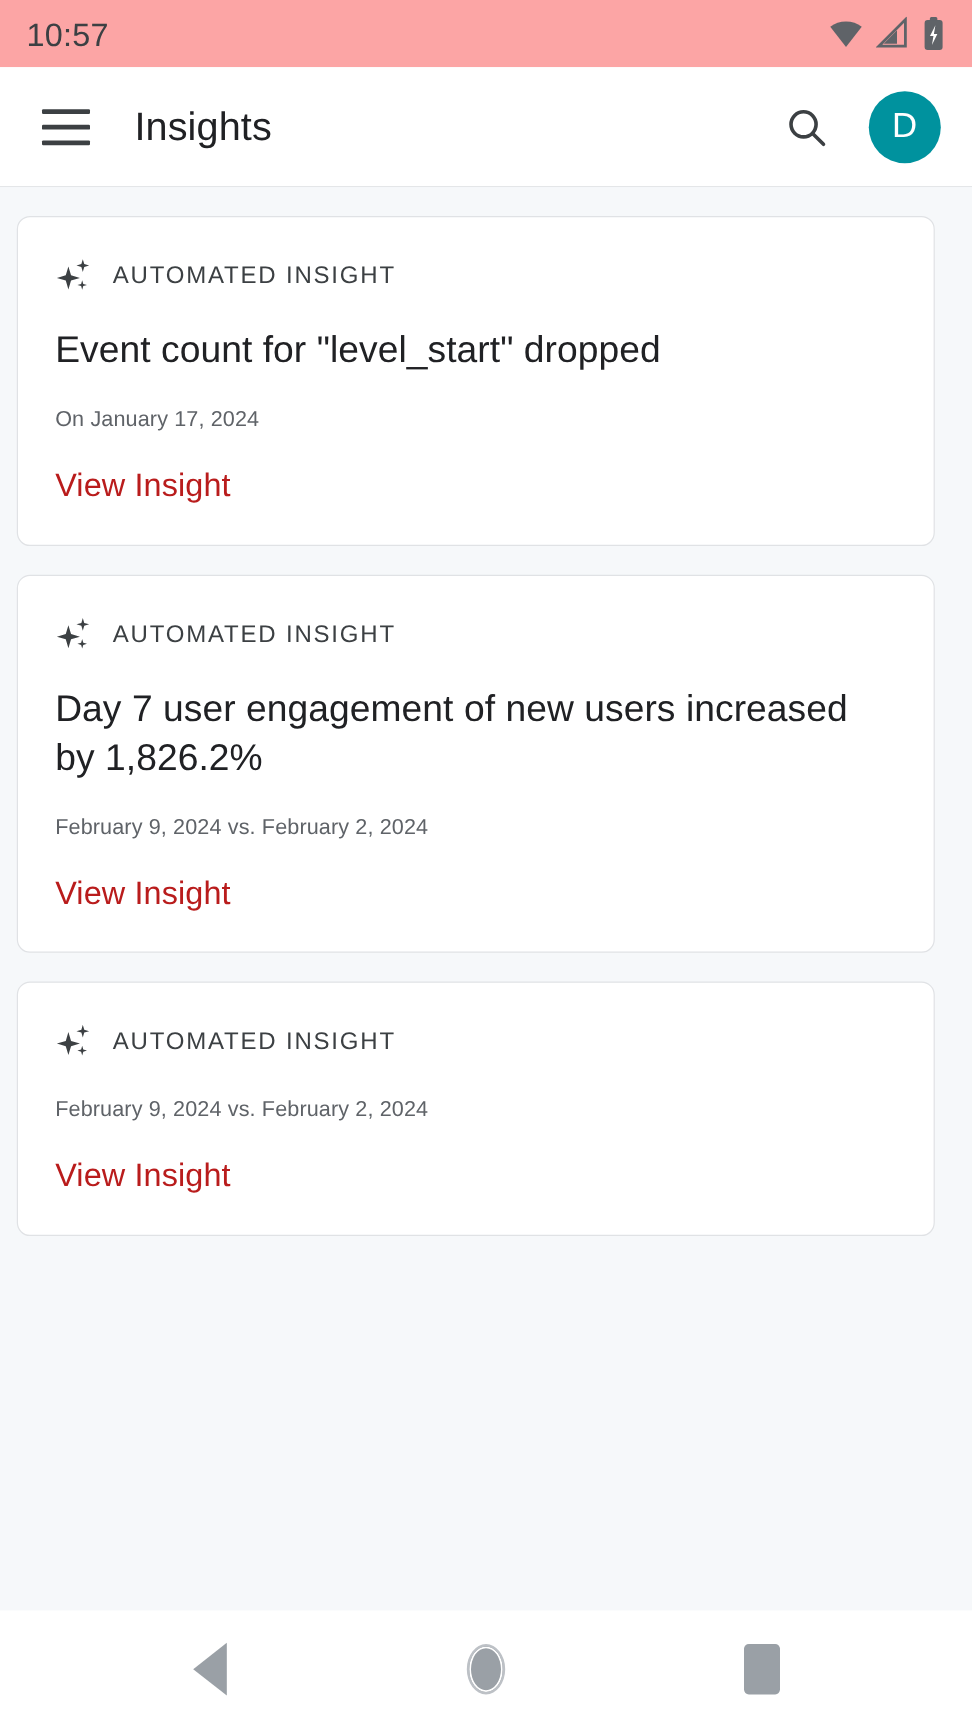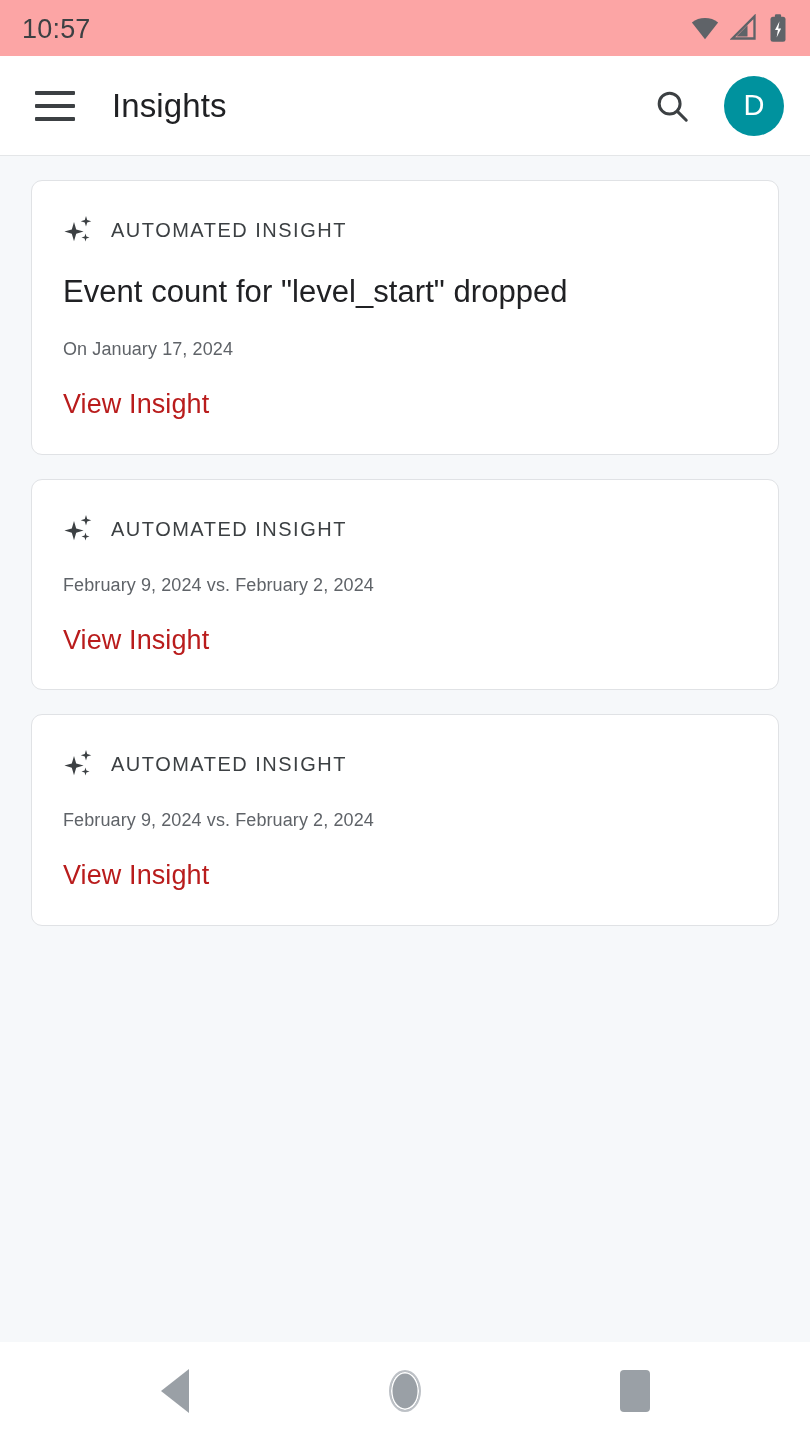--- a/index.html
+++ b/index.html
@@ -116,21 +116,21 @@
     margin-left: 24px;
     cursor: pointer;
     flex: 0 0 auto;
     letter-spacing: 0.3px;
   }
 
   
   .content {
     flex: 1 1 auto;
     background: #F6F8FA;
-    padding: 24px 31px 0 31px;
+    padding: 24px 31px 0 14px;
     overflow: hidden;
   }
 
   .insight-card {
     background: #ffffff;
     border: 1px solid #E0E2E5;
     border-radius: 11px;
     padding: 33px 31px 34px 31px;
     margin-bottom: 24px;
   }
@@ -295,20 +295,21 @@
       <div class="card-kicker">
         <span class="sparkle-icon">
           <svg width="32" height="32" viewBox="0 0 32 32" aria-hidden="true">
             <path d="M11 8 L13.2 15.4 L20.6 17.6 L13.2 19.8 L11 27.2 L8.8 19.8 L1.4 17.6 L8.8 15.4 Z" fill="#3C4043"></path>
             <path d="M23 2 L24.2 6.1 L28.3 7.3 L24.2 8.5 L23 12.6 L21.8 8.5 L17.7 7.3 L21.8 6.1 Z" fill="#3C4043"></path>
             <path d="M22.5 19.5 L23.4 22.6 L26.5 23.5 L23.4 24.4 L22.5 27.5 L21.6 24.4 L18.5 23.5 L21.6 22.6 Z" fill="#3C4043"></path>
           </svg>
         </span>
         <span class="kicker-label">AUTOMATED INSIGHT</span>
       </div>
+      <div class="card-title">Day 7 user engagement of new users increased by 1,826.2%</div>
       <div class="card-subtitle">February 9, 2024 vs. February 2, 2024</div>
       <div class="card-action">View Insight</div>
     </div>
 
     <div class="insight-card">
       <div class="card-kicker">
         <span class="sparkle-icon">
           <svg width="32" height="32" viewBox="0 0 32 32" aria-hidden="true">
             <path d="M11 8 L13.2 15.4 L20.6 17.6 L13.2 19.8 L11 27.2 L8.8 19.8 L1.4 17.6 L8.8 15.4 Z" fill="#3C4043"></path>
             <path d="M23 2 L24.2 6.1 L28.3 7.3 L24.2 8.5 L23 12.6 L21.8 8.5 L17.7 7.3 L21.8 6.1 Z" fill="#3C4043"></path>

